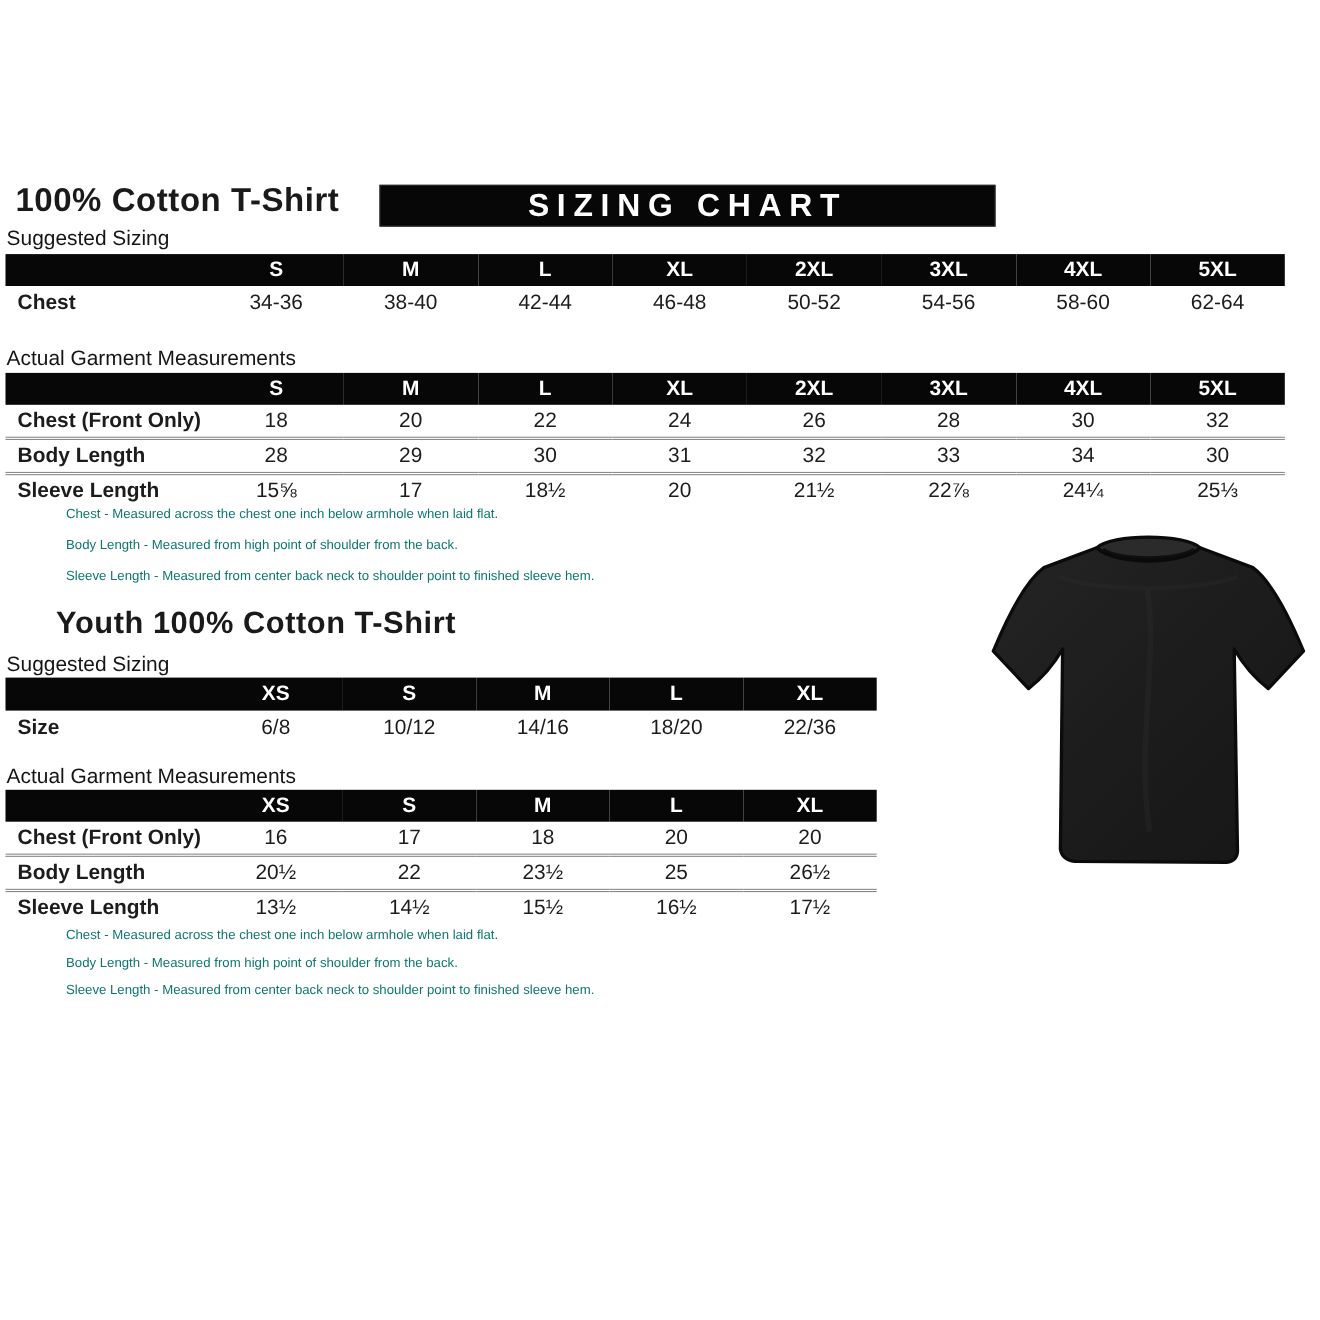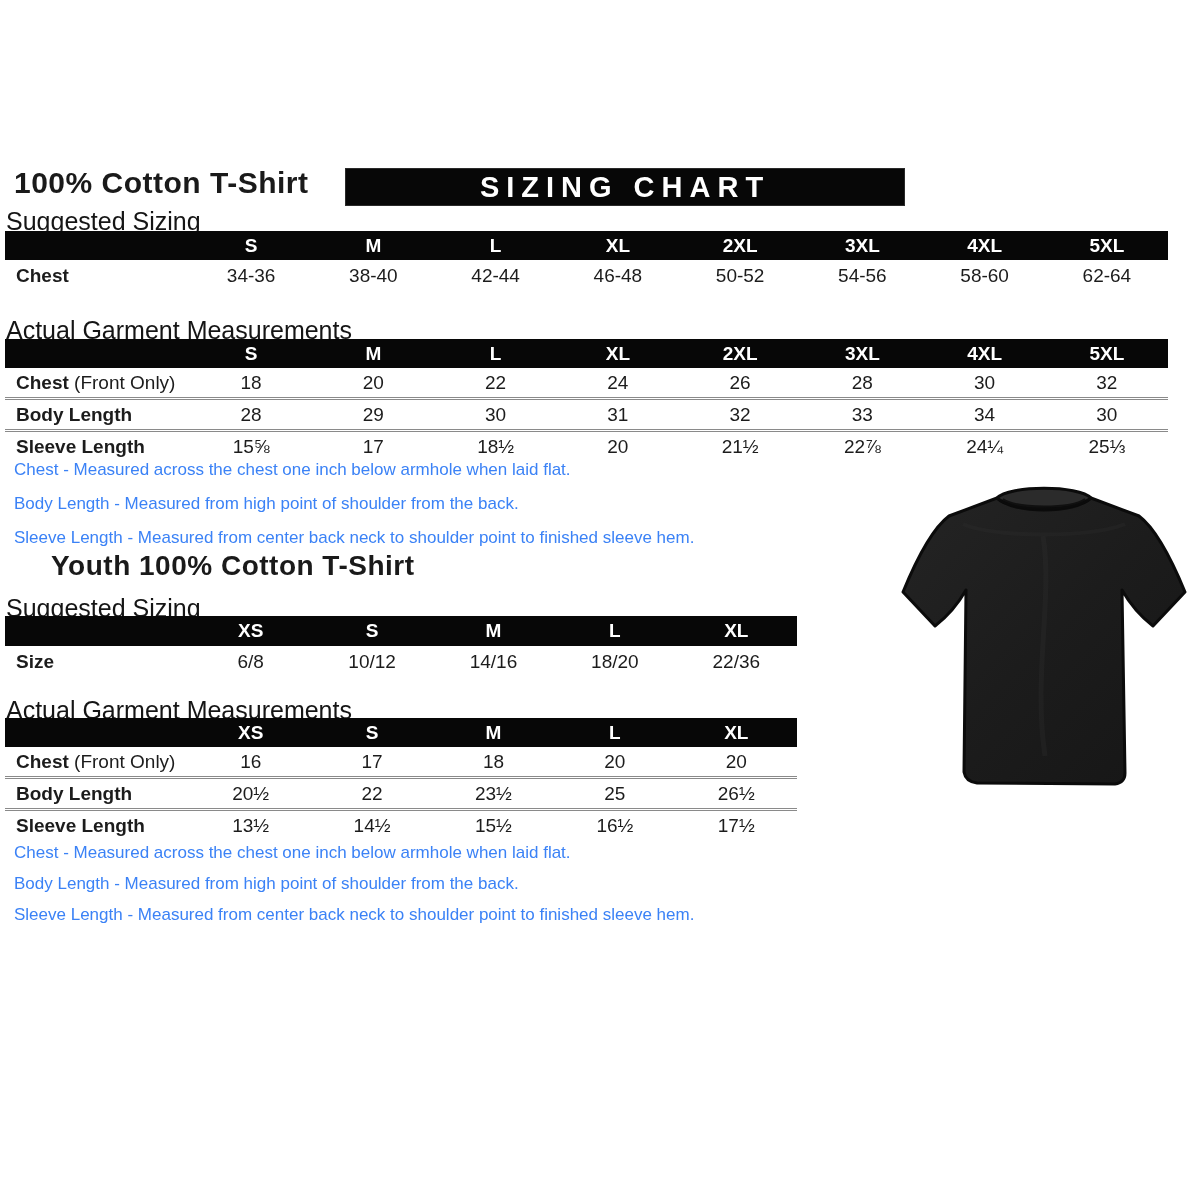--- a/index.html
+++ b/index.html
@@ -7,31 +7,31 @@
     position:relative;width:1200px;height:1200px;background:#fff;overflow:hidden;
     font-family:"Liberation Sans","DejaVu Sans",sans-serif;color:#1a1a1a;
   }
   .page-title{position:absolute;left:14px;top:166px;font-size:30px;font-weight:bold;letter-spacing:0.5px;}
   .youth-title{position:absolute;left:4px;top:550px;font-size:28px;font-weight:bold;letter-spacing:0.5px;margin-left:47px;}
   .banner{
     position:absolute;left:345px;top:168px;width:560px;height:38px;background:#070707;
     color:#fff;font-size:29px;font-weight:bold;letter-spacing:7px;
     display:flex;align-items:center;justify-content:center;border:1px solid #2a2a2a;box-sizing:border-box;
   }
-  .section-label{position:absolute;font-size:25px;color:#151515;}
+  .section-label{position:absolute;font-size:19px;color:#151515;}
   table.tbl{position:absolute;border-collapse:collapse;table-layout:fixed;font-size:19px;color:#1c1c1c;}
   table.tbl th{
     background:#070707;color:#fff;font-weight:bold;font-size:19px;height:29px;
     text-align:center;padding:0;vertical-align:middle;
   }
   table.tbl td{text-align:center;height:29px;padding:0;vertical-align:middle;}
   table.tbl td.lbl{text-align:left;padding-left:11px;font-weight:bold;}
-  table.tbl td.lbl .plain{font-weight:normal;}
+  table.tbl td.lbl .plain{font-weight:bold;}
   tr.sep td{border-bottom:3px double #8a8a8a;}
-  .notes{position:absolute;font-size:17px;color:#3b82f6;}
+  .notes{position:absolute;font-size:12px;color:#0f766e;margin-left:46px;}
   .notes div{margin:0 0 14px 0;}
   .notes.tight div{margin:0 0 11px 0;}
   .tshirt-wrap{position:absolute;left:893px;top:476px;width:300px;height:338px;}
 </style>
 </head>
 <body>
 
 <div class="page">
 
   <div class="page-title">100% Cotton T-Shirt</div>

